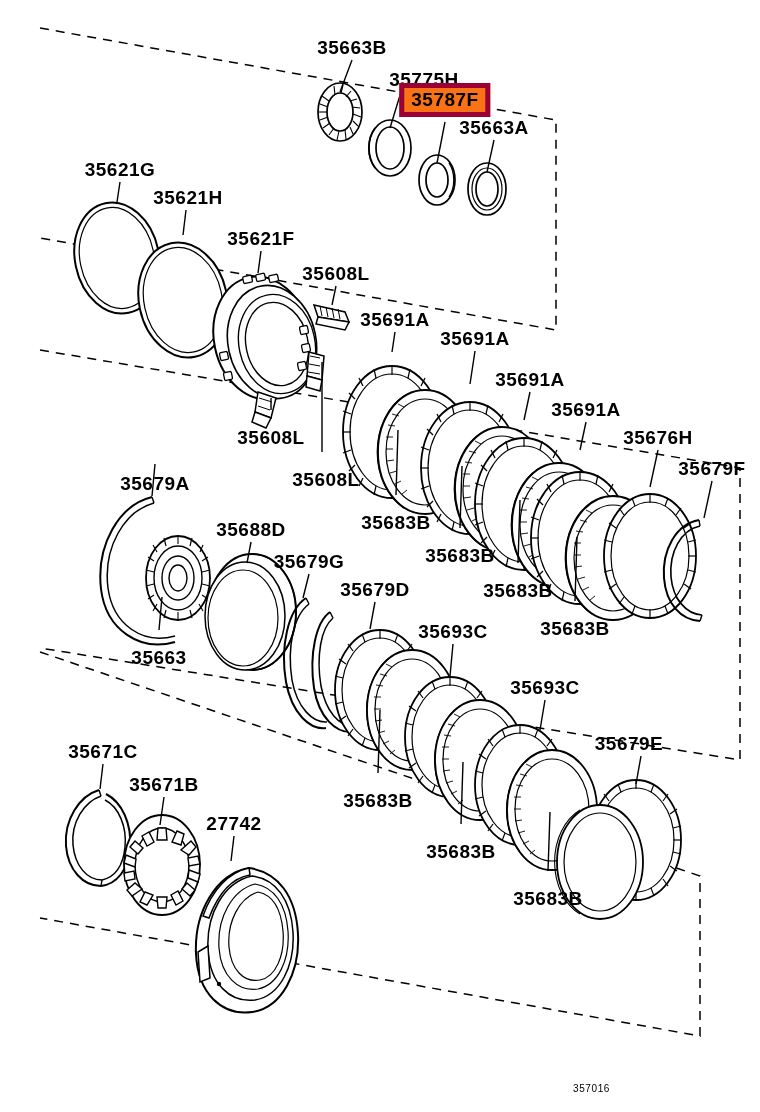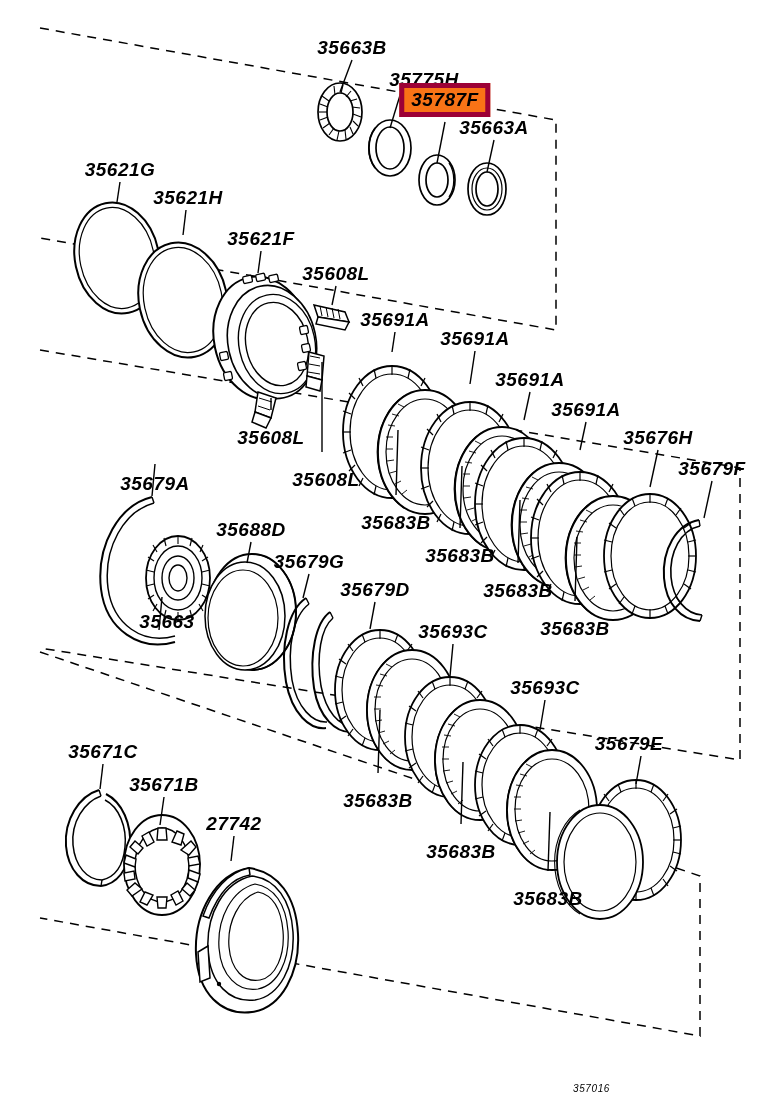--- a/index.html
+++ b/index.html
@@ -2,21 +2,21 @@
 <html><head>
 <meta charset="utf-8">
 <title>Parts Diagram 357016</title>
 <style>
   html,body{margin:0;padding:0;background:#ffffff;}
   body{
     width:760px;height:1112px;position:relative;overflow:hidden;
     font-family:"Liberation Serif", serif;
     -webkit-font-smoothing:none;
   }
-  #stage{position:absolute;inset:0;width:628px;height:1112px;font-style:italic;}
+  #stage{position:absolute;inset:0;width:628px;height:1112px;}
   #art{position:absolute;left:0;top:0;width:760px;height:1112px;}
 
   .lbl{
     position:absolute;
     font-family:"Liberation Sans", sans-serif;
     font-weight:bold;
     font-size:19px;
     line-height:19px;
     letter-spacing:0.5px;
     color:#000;
@@ -682,21 +682,21 @@
       <div class="lbl" style="left: 586px; top: 400px;">35691A</div>
       <div class="lbl" style="left: 658px; top: 428px;">35676H</div>
       <div class="lbl" style="left: 712px; top: 459px;">35679F</div>
       <div class="lbl" style="left: 396px; top: 513px;">35683B</div>
       <div class="lbl" style="left: 460px; top: 546px;">35683B</div>
       <div class="lbl" style="left: 518px; top: 581px;">35683B</div>
       <div class="lbl" style="left: 575px; top: 619px;">35683B</div>
       <div class="lbl" style="left: 155px; top: 442px; margin-top: 32px;">35679A</div>
       <div class="lbl" style="left: 251px; top: 520px;">35688D</div>
       <div class="lbl" style="left: 309px; top: 552px;">35679G</div>
-      <div class="lbl" style="left: 159px; top: 612px; margin-left: 8px;">35663</div>
+      <div class="lbl" style="left: 159px; top: 648px;">35663</div>
       <div class="lbl" style="left: 375px; top: 580px;">35679D</div>
       <div class="lbl" style="left: 453px; top: 622px;">35693C</div>
       <div class="lbl" style="left: 545px; top: 678px;">35693C</div>
       <div class="lbl" style="left: 629px; top: 734px;">35679E</div>
       <div class="lbl" style="left: 378px; top: 791px;">35683B</div>
       <div class="lbl" style="left: 461px; top: 842px;">35683B</div>
       <div class="lbl" style="left: 548px; top: 889px;">35683B</div>
       <div class="lbl" style="left: 103px; top: 742px;">35671C</div>
       <div class="lbl" style="left: 164px; top: 775px; text-align: center;">35671B</div>
       <div class="lbl" style="left: 234px; top: 814px;">27742</div>

